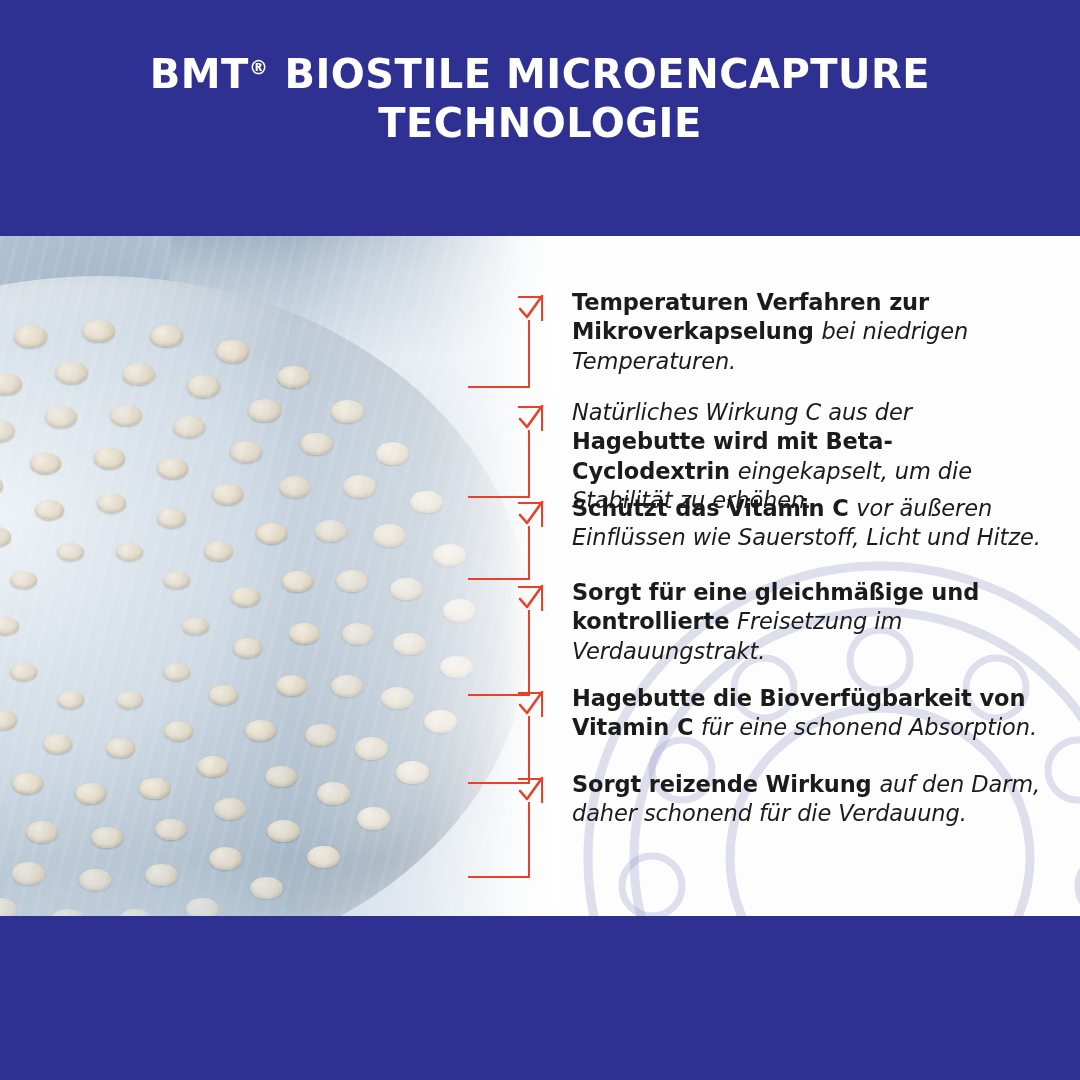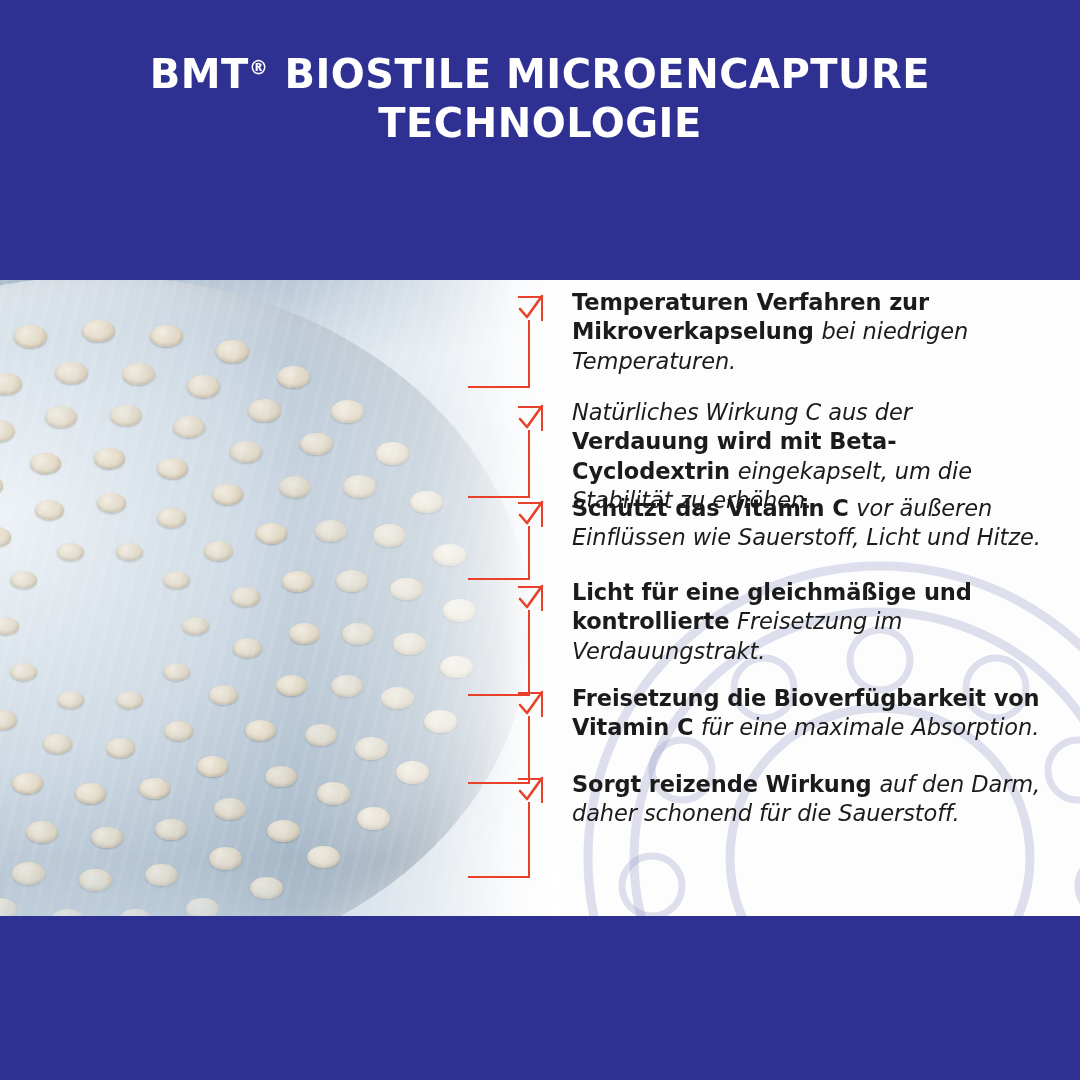--- a/index.html
+++ b/index.html
@@ -18,21 +18,21 @@
     overflow: hidden;
     background: #ffffff;
   }
 
   
   .header-band {
     position: absolute;
     left: 0;
     top: 0;
     width: 1080px;
-    height: 280px;
+    height: 236px;
     background: #2e3192;
     z-index: 5;
   }
   .header-title {
     position: absolute;
     left: 0;
     top: 50px;
     width: 1080px;
     text-align: center;
     color: #ffffff;
@@ -362,57 +362,57 @@
           </svg>
           <div class="btext"><b>Temperaturen Verfahren zur Mikroverkapselung </b><i>bei niedrigen Temperaturen.</i></div>
         </div>
         <div class="bullet" style="top: 168px;">
           <div class="connector" style="left: 28px; top: 26px; height: 66px; background: rgb(232, 65, 42);"></div>
           <div class="connector-h" style="left: -32px; top: 92px; width: 62px; background: rgb(232, 65, 42);"></div>
           <svg class="check" viewBox="0 0 34 34">
             <path d="M6 3 H30 V27" fill="none" stroke="#E8412A" stroke-width="2"></path>
             <path d="M8 15 L15 23 L30 2" fill="none" stroke="#E8412A" stroke-width="2.6" stroke-linecap="round" stroke-linejoin="round"></path>
           </svg>
-          <div class="btext"><i>Natürliches Wirkung C aus der </i><b>Verdauung wird mit Beta-Cyclodextrin </b><i>eingekapselt, um die Stabilität zu erhöhen.</i></div>
+          <div class="btext"><i>Natürliches Wirkung C aus der </i><b>Hagebutte wird mit Beta-Cyclodextrin </b><i>eingekapselt, um die Stabilität zu erhöhen.</i></div>
         </div>
         <div class="bullet" style="top: 264px;">
           <div class="connector" style="left: 28px; top: 26px; height: 52px; background: rgb(232, 65, 42);"></div>
           <div class="connector-h" style="left: -32px; top: 78px; width: 62px; background: rgb(232, 65, 42);"></div>
           <svg class="check" viewBox="0 0 34 34">
             <path d="M6 3 H30 V27" fill="none" stroke="#E8412A" stroke-width="2"></path>
             <path d="M8 15 L15 23 L30 2" fill="none" stroke="#E8412A" stroke-width="2.6" stroke-linecap="round" stroke-linejoin="round"></path>
           </svg>
           <div class="btext"><b>Schützt das Vitamin C </b><i>vor äußeren Einflüssen wie Sauerstoff, Licht und Hitze.</i></div>
         </div>
         <div class="bullet" style="top: 348px;">
           <div class="connector" style="left: 28px; top: 26px; height: 84px; background: rgb(232, 65, 42);"></div>
           <div class="connector-h" style="left: -32px; top: 110px; width: 62px; background: rgb(232, 65, 42);"></div>
           <svg class="check" viewBox="0 0 34 34">
             <path d="M6 3 H30 V27" fill="none" stroke="#E8412A" stroke-width="2"></path>
             <path d="M8 15 L15 23 L30 2" fill="none" stroke="#E8412A" stroke-width="2.6" stroke-linecap="round" stroke-linejoin="round"></path>
           </svg>
-          <div class="btext"><b>Licht für eine gleichmäßige und kontrollierte </b><i>Freisetzung im Verdauungstrakt.</i></div>
+          <div class="btext"><b>Sorgt für eine gleichmäßige und kontrollierte </b><i>Freisetzung im Verdauungstrakt.</i></div>
         </div>
         <div class="bullet" style="top: 454px;">
           <div class="connector" style="left: 28px; top: 26px; height: 66px; background: rgb(232, 65, 42);"></div>
           <div class="connector-h" style="left: -32px; top: 92px; width: 62px; background: rgb(232, 65, 42);"></div>
           <svg class="check" viewBox="0 0 34 34">
             <path d="M6 3 H30 V27" fill="none" stroke="#E8412A" stroke-width="2"></path>
             <path d="M8 15 L15 23 L30 2" fill="none" stroke="#E8412A" stroke-width="2.6" stroke-linecap="round" stroke-linejoin="round"></path>
           </svg>
-          <div class="btext"><b>Freisetzung die Bioverfügbarkeit von Vitamin C </b><i>für eine maximale Absorption.</i></div>
+          <div class="btext"><b>Hagebutte die Bioverfügbarkeit von Vitamin C </b><i>für eine schonend Absorption.</i></div>
         </div>
         <div class="bullet" style="top: 540px;">
           <div class="connector" style="left: 28px; top: 26px; height: 74px; background: rgb(232, 65, 42);"></div>
           <div class="connector-h" style="left: -32px; top: 100px; width: 62px; background: rgb(232, 65, 42);"></div>
           <svg class="check" viewBox="0 0 34 34">
             <path d="M6 3 H30 V27" fill="none" stroke="#E8412A" stroke-width="2"></path>
             <path d="M8 15 L15 23 L30 2" fill="none" stroke="#E8412A" stroke-width="2.6" stroke-linecap="round" stroke-linejoin="round"></path>
           </svg>
-          <div class="btext"><b>Sorgt reizende Wirkung </b><i>auf den Darm, daher schonend für die Sauerstoff.</i></div>
+          <div class="btext"><b>Sorgt reizende Wirkung </b><i>auf den Darm, daher schonend für die Verdauung.</i></div>
         </div>
       </div>
   </div>
 
   <div class="header-band">
     <div class="header-title">
       <span class="brand"><span>BMT</span><sup>®</sup></span><span class="title-gap"></span><span>BIOSTILE MICROENCAPTURE TECHNOLOGIE</span>
     </div>
   </div>
 

